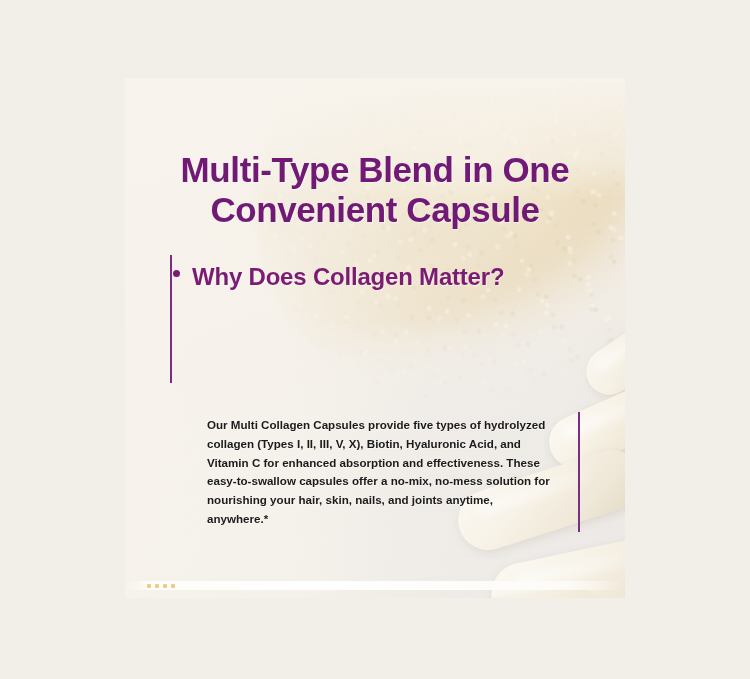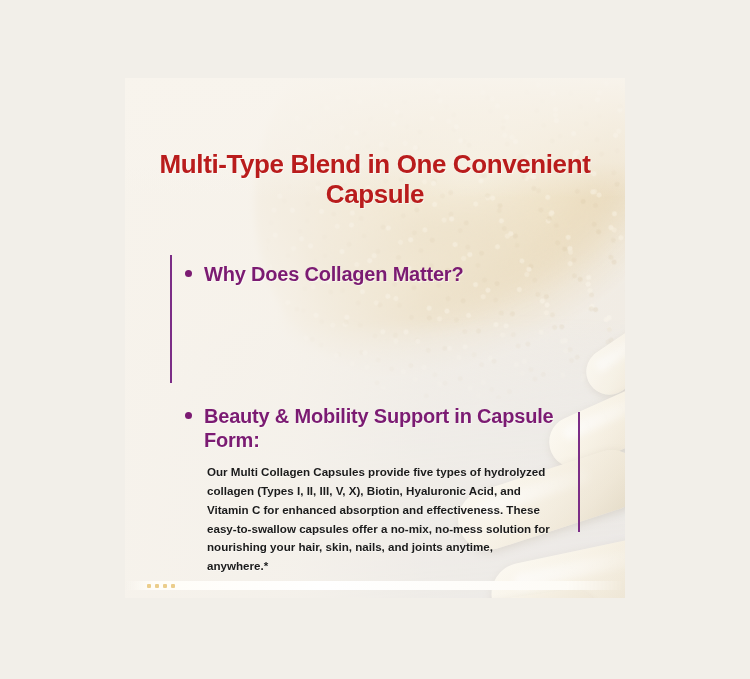--- a/index.html
+++ b/index.html
@@ -151,22 +151,22 @@
     position: absolute;
     inset: 0;
   }
 
   #title {
     position: absolute;
     left: 0;
     top: 72px;
     width: 500px;
     text-align: center;
-    color: #b91c1c;
-    font-size: 26px;
+    color: #701a75;
+    font-size: 35px;
     line-height: 1.14;
     font-weight: 700;
     letter-spacing: -0.4px;
     text-shadow: 1px 1px 0 rgba(255,255,255,0.55);
     padding: 0 18px;
     box-sizing: border-box;
   }
 
   .section {
     position: absolute;
@@ -182,26 +182,25 @@
     width: 2px;
     background: #7b2d86;
   }
   #rule-left-1  { left: 45px;  top: 177px; height: 128px; }
   #rule-right-2 { left: 453px; top: 334px; height: 120px; }
 
   .sec-head {
     display: flex;
     align-items: flex-start;
     color: #7b1b72;
-    font-size: 20px;
+    font-size: 24px;
     font-weight: 700;
     line-height: 1.18;
     letter-spacing: -0.2px;
     text-shadow: 1px 1px 0 rgba(255,255,255,0.5);
-    padding-left: 12px;
   }
   .bullet {
     flex: 0 0 auto;
     width: 7px;
     height: 7px;
     border-radius: 50%;
     background: #7b1b72;
     margin: 7px 12px 0 0;
   }
   .sec-head-text { flex: 1 1 auto; }
@@ -273,24 +272,20 @@
       <div class="rule" id="rule-right-2"></div>
 
       <div class="section" id="section-1">
         <div class="sec-head">
           <span class="bullet"></span>
           <span class="sec-head-text">Why Does Collagen Matter?</span>
         </div>
       </div>
 
       <div class="section" id="section-2">
-        <div class="sec-head">
-          <span class="bullet"></span>
-          <span class="sec-head-text">Beauty &amp; Mobility Support in Capsule Form:</span>
-        </div>
         <div class="sec-body">Our Multi Collagen Capsules provide five types of hydrolyzed collagen (Types I, II, III, V, X), Biotin, Hyaluronic Acid, and Vitamin C for enhanced absorption and effectiveness. These easy-to-swallow capsules offer a no-mix, no-mess solution for nourishing your hair, skin, nails, and joints anytime, anywhere.*</div>
       </div>
 
       <div id="bottom-band"></div>
       <div id="band-dots">
         <span class="band-dot"></span>
         <span class="band-dot"></span>
         <span class="band-dot"></span>
         <span class="band-dot"></span>
       </div>

